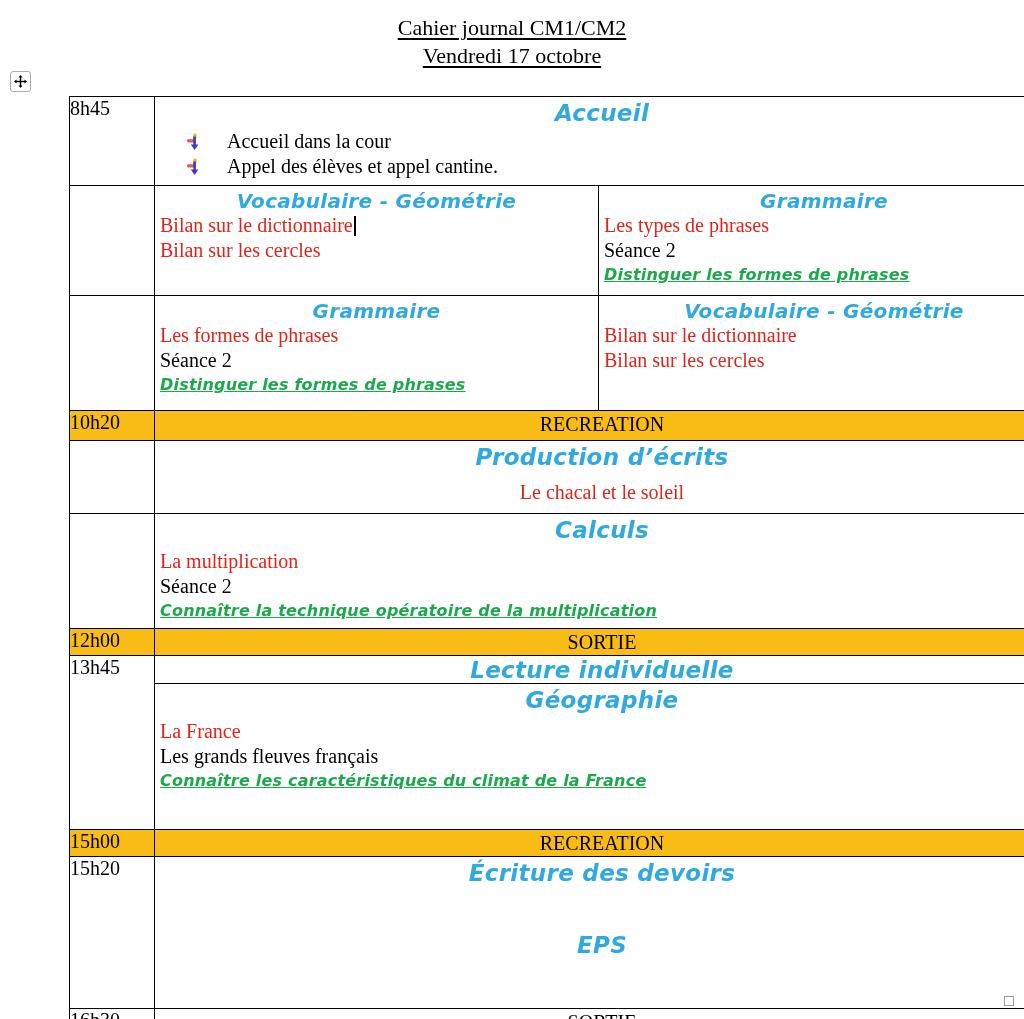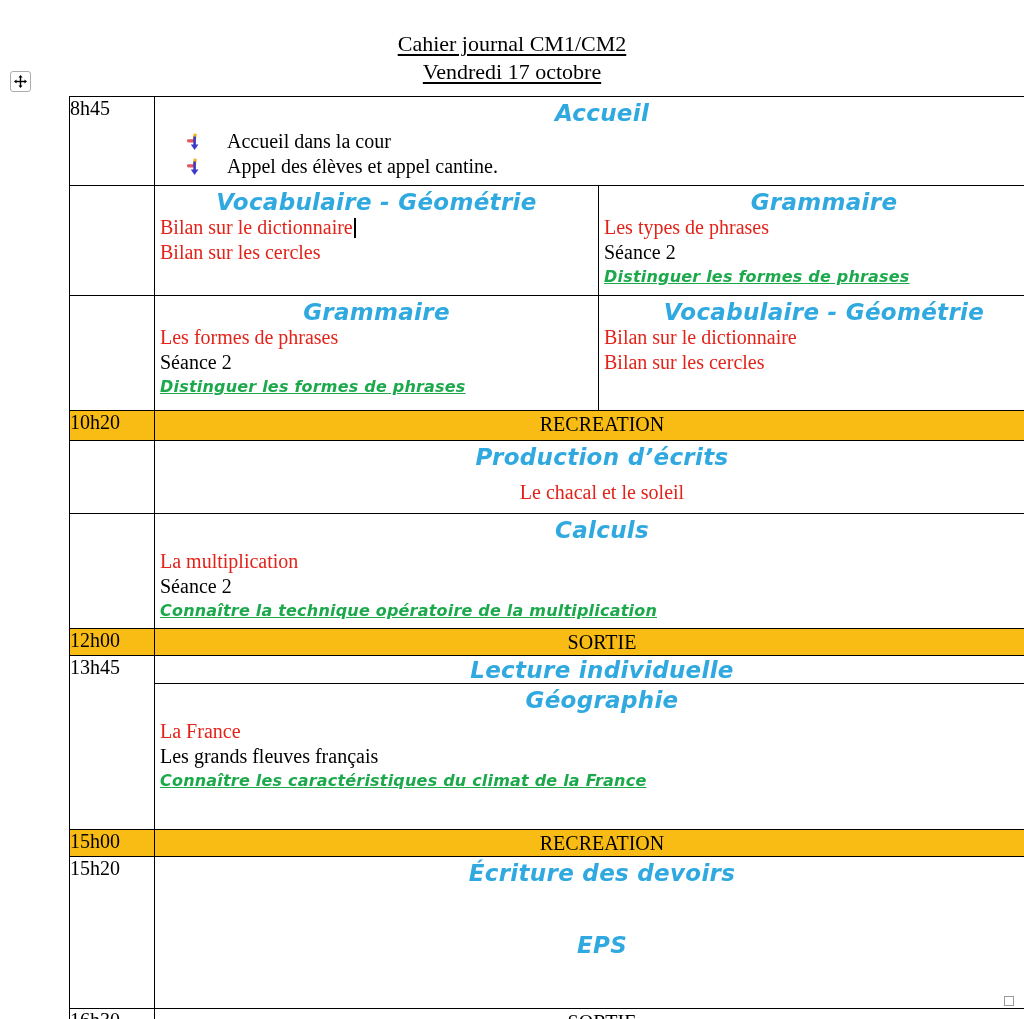--- a/index.html
+++ b/index.html
@@ -4,40 +4,40 @@
 <style>
   :root{
     --blue:#2FA9DF; --red:#E2231A; --green:#1CA94C; --orange:#F9BC15;
   }
   html,body{margin:0;padding:0;}
   body{
     width:1024px;height:1019px;position:relative;background:#fff;overflow:hidden;
     font-family:"Liberation Serif",serif;color:#000;
   }
   
-  .page-header{position:absolute;top:14px;left:0;width:1024px;text-align:center;line-height:28px;margin-top:16px;}
+  .page-header{position:absolute;top:14px;left:0;width:1024px;text-align:center;line-height:28px;}
   .page-header .t{font-size:22px;text-decoration:underline;text-underline-offset:3px;}
   
   .move-handle{position:absolute;left:10px;top:71px;width:21px;height:21px;border:1px solid #adadad;
     border-radius:3px;background:#fff;display:flex;align-items:center;justify-content:center;box-sizing:border-box;}
   .resize-handle{position:absolute;left:1004px;top:996px;width:8px;height:8px;border:1.5px solid #9a9a9a;background:#fff;box-sizing:content-box;}
   
   table.sched{position:absolute;left:33px;top:96px;width:980px;border-collapse:collapse;table-layout:fixed;margin-left:36px;}
   table.sched td{border:1.8px solid #000;padding:0;vertical-align:top;overflow:hidden;box-sizing:border-box;}
   td.time{font-size:20px;padding:1px 0 0 6px;}
   tr.band td{background:var(--orange);}
   .band-label{font-size:20px;text-align:center;line-height:26px;}
   
   .h-blue{text-align:center;margin-top:3px;}
   .h-blue span{
     font-family:"DejaVu Sans",sans-serif;font-style:italic;font-weight:700;
     color:var(--blue);font-size:23px;letter-spacing:.3px;
     text-decoration-thickness:2px;text-underline-offset:4px;
   }
-  .h-blue.small span{font-size:23px;}
+  .h-blue.small span{font-size:20px;}
   
   .line{font-size:20px;line-height:25px;padding-left:5px;}
   .red{color:var(--red);}
   .obj{
     font-family:"DejaVu Sans",sans-serif;font-style:italic;font-weight:700;
     color:var(--green);font-size:16px;line-height:24px;padding-left:5px;letter-spacing:.2px;text-decoration:underline;
   }
   .center{text-align:center;padding-left:0;}
   .caret{display:inline-block;width:2px;height:20px;background:#000;vertical-align:-4px;margin-left:1px;}
   

